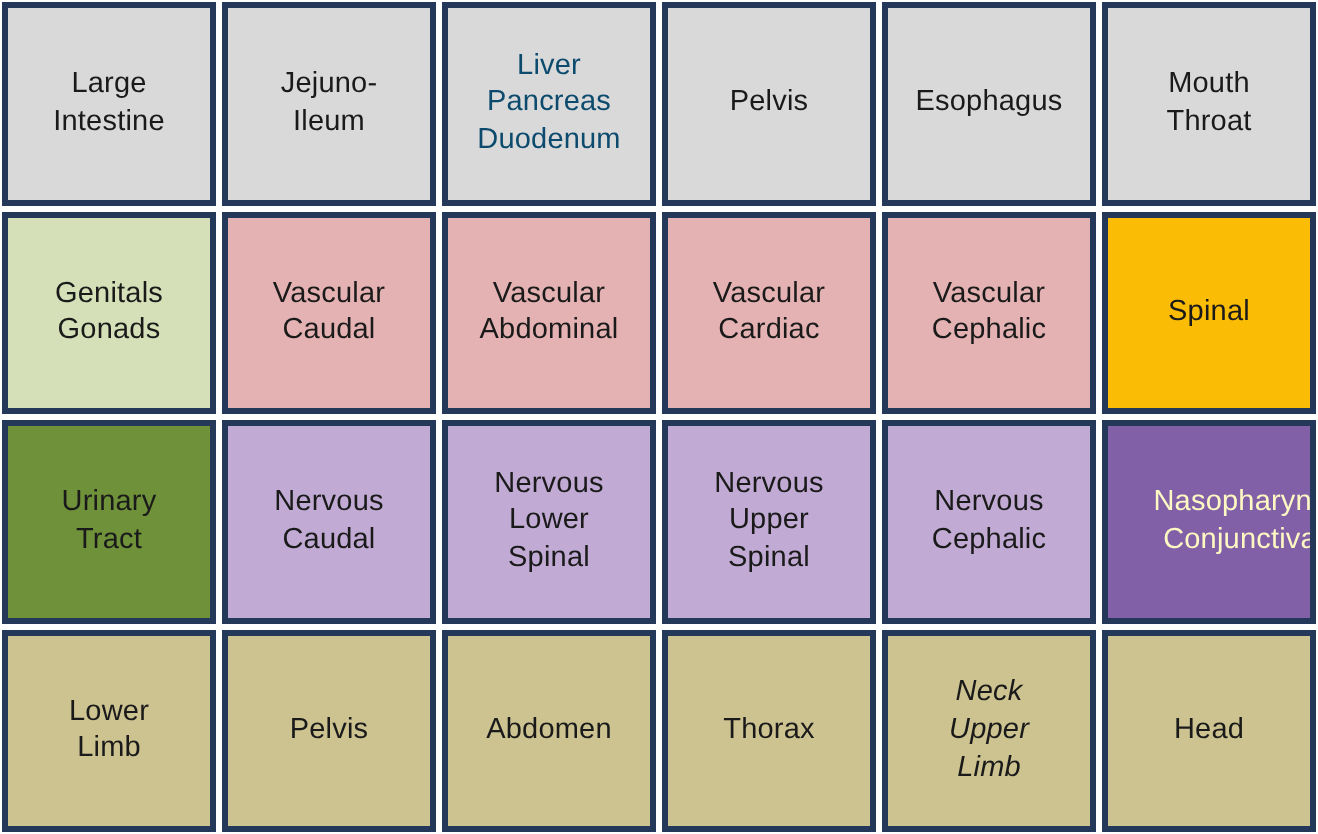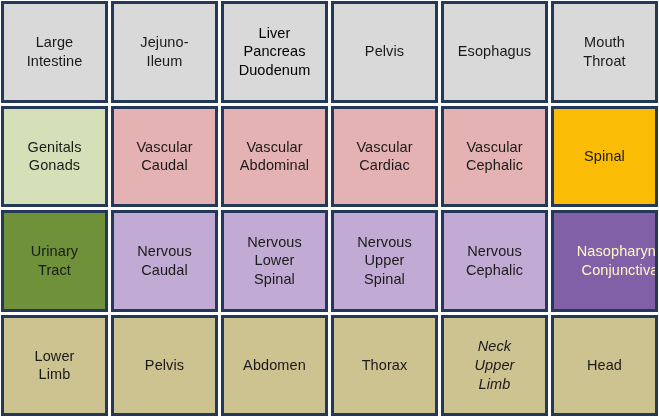--- a/index.html
+++ b/index.html
@@ -50,21 +50,21 @@
 <div id="grid-root" style="gap: 3px; grid-template-columns: repeat(6, 1fr); grid-template-rows: repeat(4, 1fr); background: rgb(255, 255, 255);">
     <div class="cell" style="background: rgb(217, 217, 217); border-color: rgb(36, 56, 90);">
       <span class="cell-label" style="color: rgb(26, 26, 26);">Large
 Intestine</span>
     </div>
     <div class="cell" style="background: rgb(217, 217, 217); border-color: rgb(36, 56, 90);">
       <span class="cell-label" style="color: rgb(26, 26, 26);">Jejuno-
 Ileum</span>
     </div>
     <div class="cell" style="background: rgb(217, 217, 217); border-color: rgb(36, 56, 90);">
-      <span class="cell-label" style="color: #000000;">Liver
+      <span class="cell-label" style="color: #0c4a6e;">Liver
 Pancreas
 Duodenum</span>
     </div>
     <div class="cell" style="background: rgb(217, 217, 217); border-color: rgb(36, 56, 90);">
       <span class="cell-label" style="color: rgb(26, 26, 26);">Pelvis</span>
     </div>
     <div class="cell" style="background: rgb(217, 217, 217); border-color: rgb(36, 56, 90);">
       <span class="cell-label" style="color: rgb(26, 26, 26);">Esophagus</span>
     </div>
     <div class="cell" style="background: rgb(217, 217, 217); border-color: rgb(36, 56, 90);">

